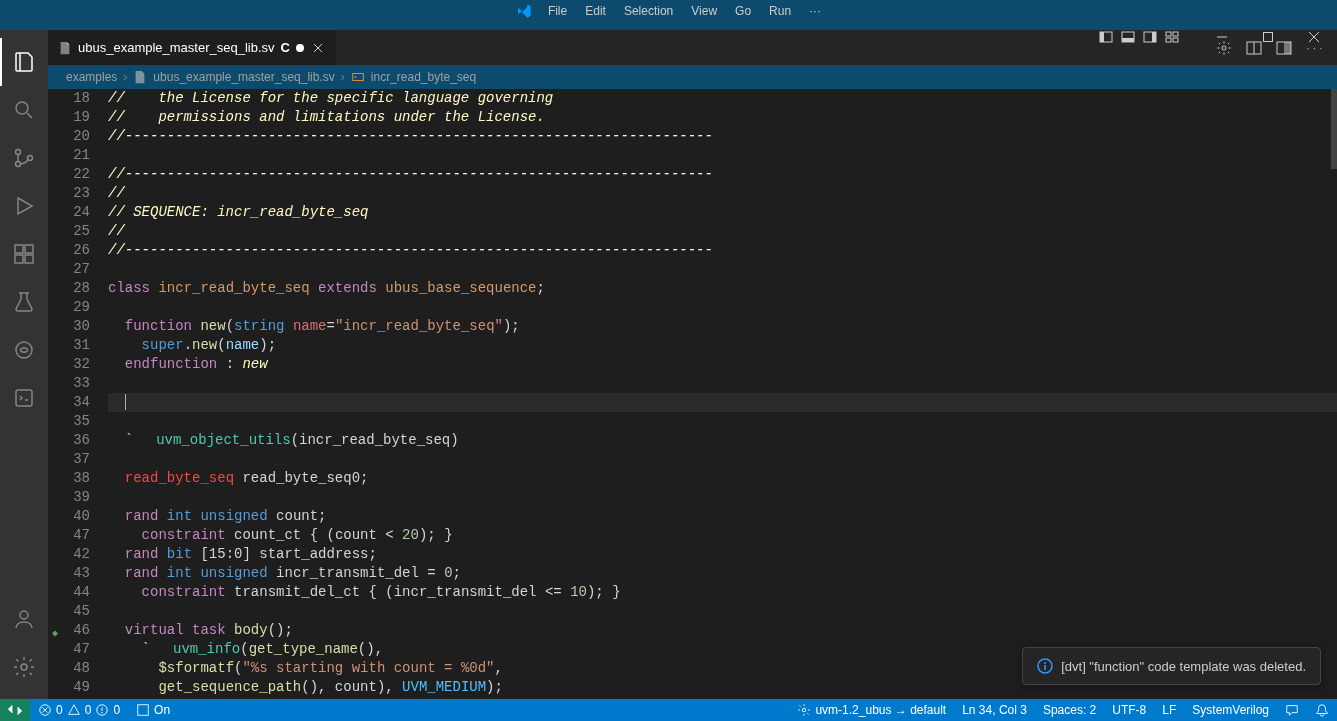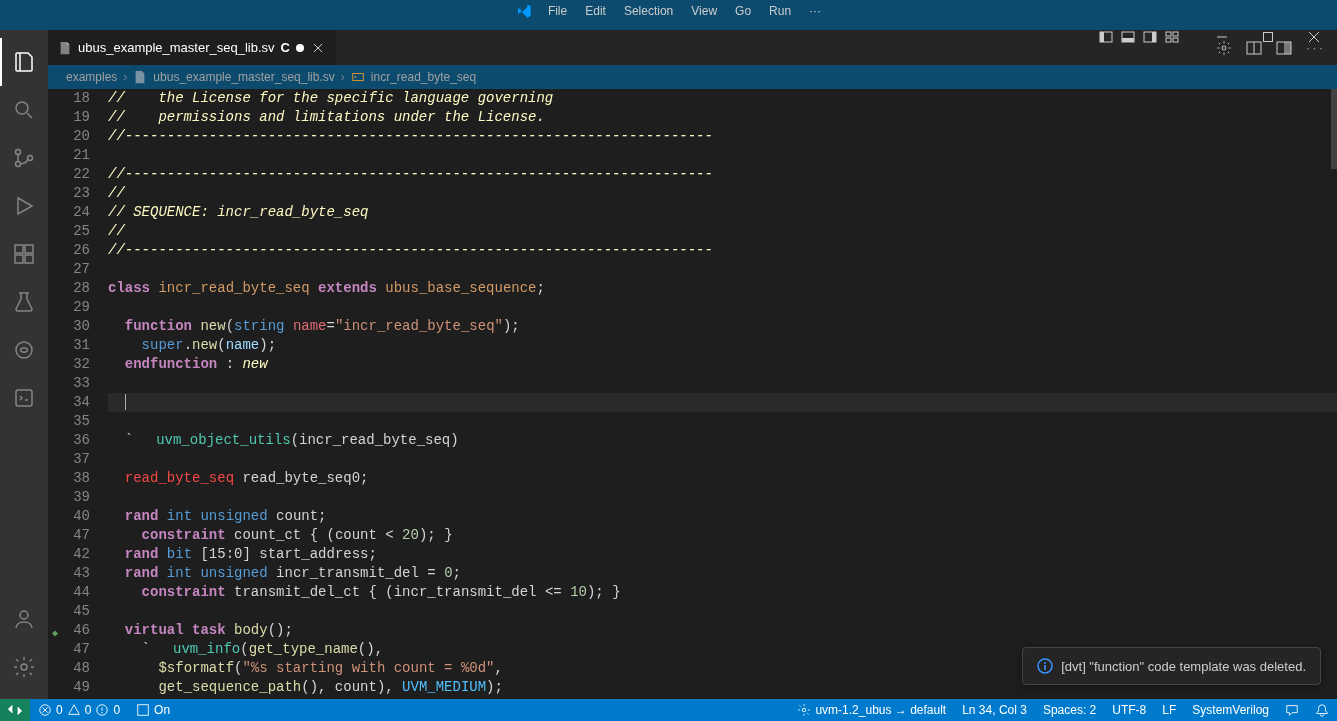--- a/index.html
+++ b/index.html
@@ -53,21 +53,21 @@
 .gutter { width: 60px; text-align: right; color: #858585; padding-right: 18px; user-select: none; position: relative; }
 .gutter-line { height: 19px; }
 .gutter-marker { position: absolute; left: 4px; font-size: 10px; color: #5f9e5f; }
 .code-area { flex: 1; white-space: pre; color: #d4d4d4; position: relative; }
 .code-line { height: 19px; }
 .current-line { background: #2a2a2a; }
 .cursor { display: inline-block; width: 1px; height: 16px; background: #aeafad; vertical-align: text-bottom; }
 
 
 .c-comment { color: #fef9c3; font-style: italic; }
-.c-keyword { color: #c586c0; font-weight: bold; }
+.c-keyword { color: #c586c0; }
 .c-storage { color: #569cd6; }
 .c-classname { color: #d19a66; }
 .c-type-red { color: #f44747; }
 .c-func { color: #dcdcaa; }
 .c-string { color: #ce9178; }
 .c-number { color: #b5cea8; }
 .c-ident { color: #9cdcfe; }
 .c-ident-red { color: #e06c75; }
 .c-var { color: #d4d4d4; }
 .c-punct { color: #d4d4d4; }

